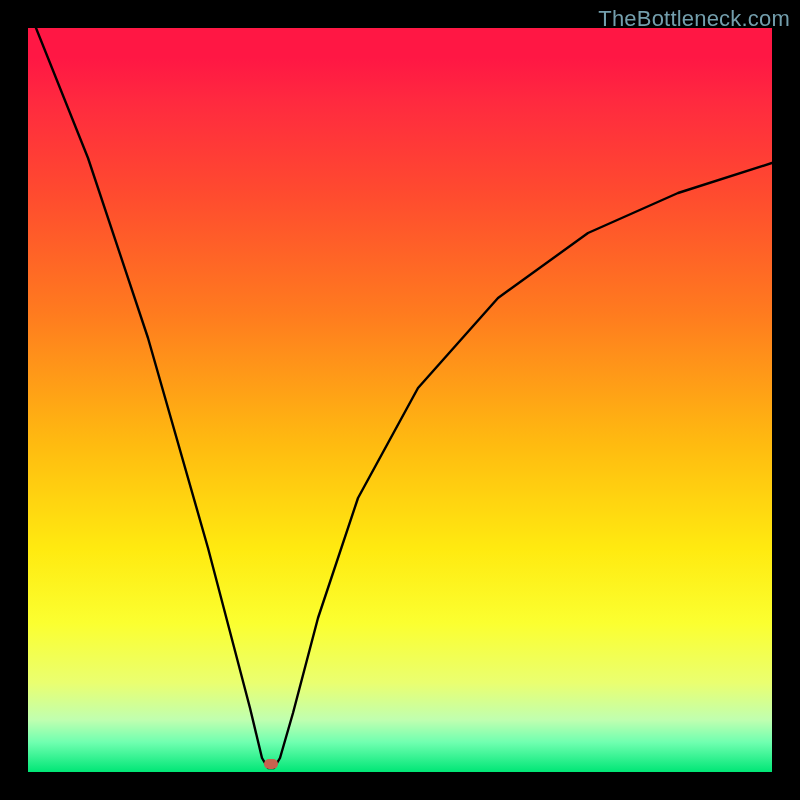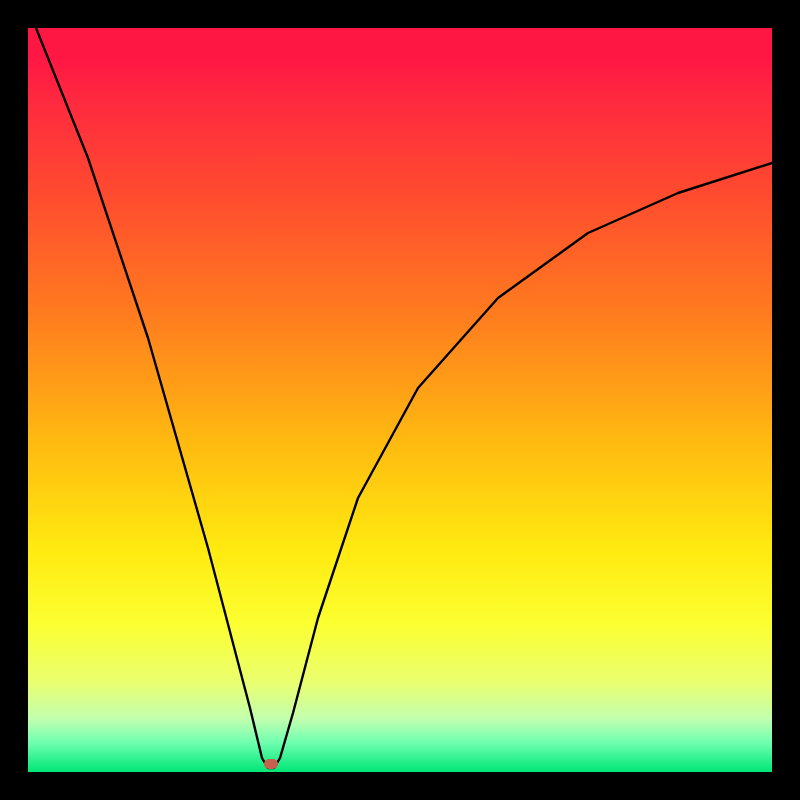--- a/index.html
+++ b/index.html
@@ -92,13 +92,14 @@
            L 390 360
            L 470 270
            L 560 205
            L 650 165
            L 744 135" fill="none" stroke="#000" stroke-width="2.4" stroke-linejoin="round" stroke-linecap="round"></path>
     </svg>
 
     <div class="dot"></div>
   </div>
 
+  <div class="watermark">TheBottleneck.com</div>
 </div>
 
 </body></html>

